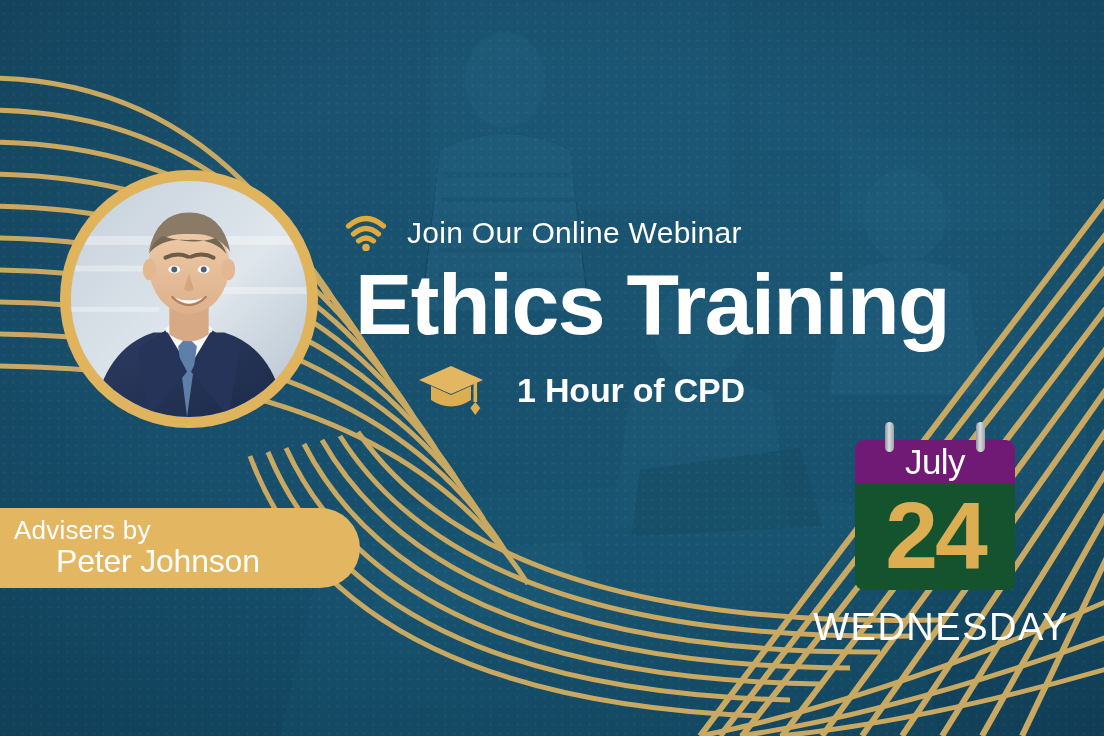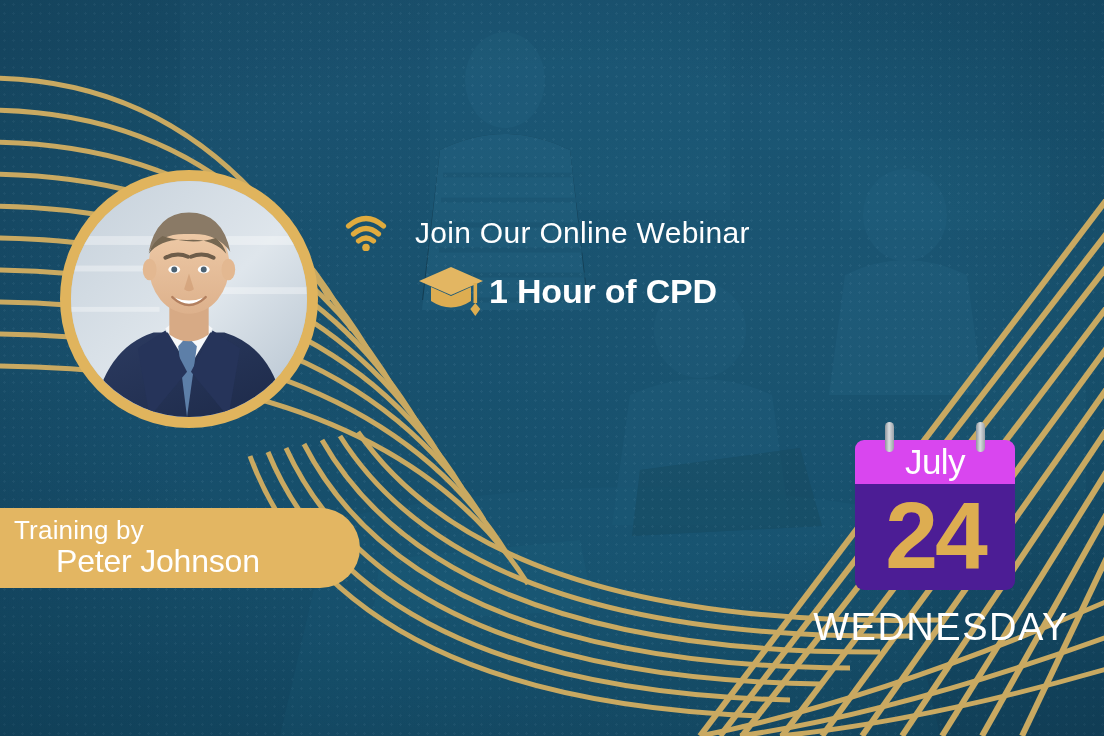--- a/index.html
+++ b/index.html
@@ -52,21 +52,21 @@
     border-radius:50%;
     border:11px solid #e0b45d;
     overflow:hidden;
     background:#b9c6d2;
   }
   .portrait svg { width:100%; height:100%; display:block; }
 
   
   .headline { position:absolute; left:345px; top:215px; width:620px; }
 
-  .kicker-row { display:flex; align-items:center; gap:28px; }
+  .kicker-row { display:flex; align-items:center; gap:20px; }
   .wifi-icon { width:42px; height:36px; flex:0 0 auto; }
   .kicker {
     color:#ffffff;
     font-size:30px;
     font-weight:400;
     letter-spacing:.3px;
     white-space:nowrap;
   }
 
   .title {
@@ -78,21 +78,21 @@
     font-weight:700;
     letter-spacing:-1.5px;
     white-space:nowrap;
   }
 
   .cpd-row {
     margin-top:14px;
     margin-left:72px;
     display:flex;
     align-items:center;
-    gap:4px;
+    gap:32px;
   }
   .cap-icon { width:68px; height:52px; flex:0 0 auto; }
   .cpd-text {
     color:#ffffff;
     font-size:34px;
     font-weight:700;
     letter-spacing:-.2px;
     white-space:nowrap;
   }
 
@@ -135,36 +135,36 @@
     width:9px; height:30px;
     border-radius:5px;
     background:linear-gradient(90deg,#8d949b 0%,#d9dde0 45%,#9aa1a8 100%);
     z-index:3;
   }
   .cal-ring.r1 { left:30px; }
   .cal-ring.r2 { left:121px; }
   .cal-head {
     position:relative; z-index:2;
     height:44px;
-    background:#d946ef;
+    background:#701a75;
     border-radius:9px 9px 0 0;
     display:flex; align-items:center; justify-content:center;
   }
   .cal-month {
     color:#ffffff;
     font-size:35px;
     font-weight:400;
     line-height:1;
     letter-spacing:-.5px;
     transform:translateY(-1px);
   }
   .cal-body {
     position:relative; z-index:2;
     height:106px;
-    background:#4c1d95;
+    background:#14532d;
     border-radius:0 0 9px 9px;
     display:flex; align-items:center; justify-content:center;
   }
   .cal-day {
     color:#ddad51;
     font-size:95px;
     font-weight:700;
     line-height:.85;
     letter-spacing:-3px;
     transform:translateY(-2px);
@@ -351,34 +351,35 @@
         <g fill="none" stroke="#e0ab3e" stroke-width="5.2" stroke-linecap="round">
           <path d="M3.5 11 Q21 -4 38.5 11"></path>
           <path d="M8.5 19 Q21 8 33.5 19"></path>
           <path d="M13.5 26 Q21 20 28.5 26"></path>
         </g>
         <circle cx="21" cy="32.5" r="3.8" fill="#e0ab3e"></circle>
       </svg>
       <div class="kicker">Join Our Online Webinar</div>
     </div>
 
+    <div class="title">Ethics Training</div>
 
     <div class="cpd-row">
       <svg class="cap-icon" viewBox="0 0 68 52">
         <path d="M34 2 L66 16 L34 30 L2 16 Z" fill="#e3b662"></path>
         <path d="M14 22 L14 36 q20 13 40 0 L54 22 L34 31 Z" fill="#ddad51"></path>
         <rect x="56.5" y="18" width="3.6" height="20" fill="#ddad51"></rect>
         <path d="M58.3 38 l5 6 l-5 7 l-5 -7 z" fill="#ddad51"></path>
       </svg>
       <div class="cpd-text">1 Hour of CPD</div>
     </div>
   </div>
 
   <div class="presenter">
-    <div class="presented-by">Training by</div>
+    <div class="presented-by">Advisers by</div>
     <div class="presenter-name">Peter Johnson</div>
   </div>
 
   <div class="calendar-wrap">
     <div class="cal-card">
       <div class="cal-ring r1"></div>
       <div class="cal-ring r2"></div>
       <div class="cal-head">
         <div class="cal-month">July</div>
       </div>

